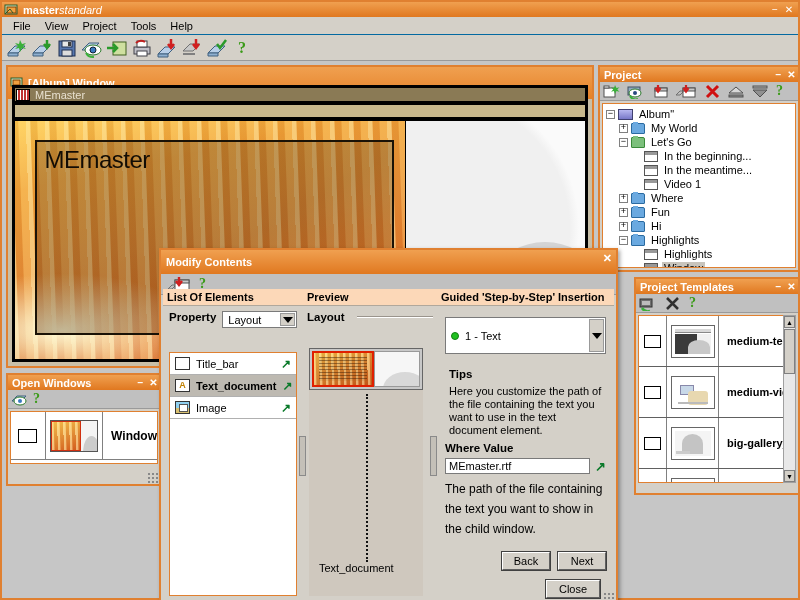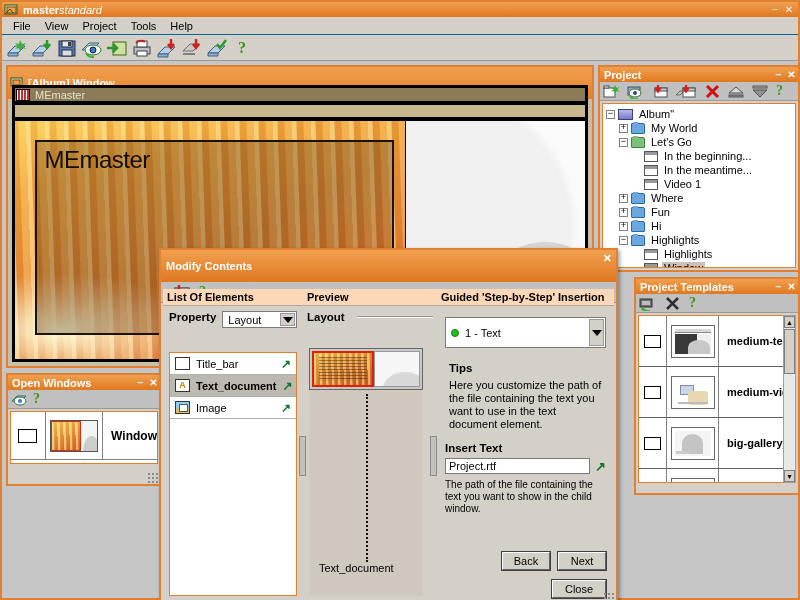--- a/index.html
+++ b/index.html
@@ -139,21 +139,21 @@
   .tpl-c3 { flex:1; display:flex; align-items:center; padding-left:8px; font-weight:bold; font-size:11px; white-space:nowrap; overflow:hidden; }
   .tplicon { width:17px;height:13px;border:1px solid #000;background:#fff; }
   .tplicon .b { height:4px; background:#e8a040; border-bottom:1px solid #000; }
   .tplthumb { width:44px; height:33px; border:1px solid #666; background:#fff; overflow:hidden; position:relative; }
   .vscroll { position:absolute; right:2px; top:36px; bottom:10px; width:13px; background:#e8e8e8; border:1px solid #a0a0a0; }
   .vscroll .arr { height:12px; background:#d4d0c8; border:1px solid #808080; display:flex; align-items:center; justify-content:center; font-size:7px; }
   .vscroll .thumbv { position:absolute; left:0; right:0; top:13px; height:45px; background:#d4d0c8; border:1px solid #808080; }
   
   .dlg { position:absolute; left:155px; top:183px; width:459px; height:358px;
     border:2px solid #e08030; background:#d4d0c8; box-shadow:2px 2px 4px rgba(0,0,0,.35); }
-  .dlg-title { height:32px; background:linear-gradient(to bottom,#f0a050,#e07820); color:#fff; font-weight:bold;
+  .dlg-title { height:24px; background:linear-gradient(to bottom,#f0a050,#e07820); color:#fff; font-weight:bold;
     font-size:11px; display:flex; align-items:center; padding-left:5px; }
   .dlg-tools { height:21px; background:#c0c0c0; display:flex; align-items:center; gap:8px; padding-left:6px; border-bottom:1px solid #9a9a9a; }
   .dlg-cols { position:absolute; left:2px; top:39px; right:2px; bottom:2px; display:flex; }
   .col { position:relative; }
   .col-head { height:17px; background:#fcd8b8; color:#000; font-weight:bold; font-size:11px;
     display:flex; align-items:center; padding-left:4px; border-bottom:1px solid #b0a89c; }
   .col-body { position:absolute; left:0; top:17px; right:0; bottom:0; background:#d4d0c8; padding:5px 6px; }
   .col.c1 { width:140px; background:#d4d0c8; }
   .col.c2 { width:134px; background:#cfc8be; }
   .col.c3 { flex:1; background:#c8c0b4; }
@@ -182,33 +182,33 @@
       repeating-linear-gradient(88deg, rgba(255,235,170,.55) 0 2px, rgba(170,85,15,.28) 3px 6px),
       linear-gradient(160deg,#ffd257,#e8913a 50%,#c85018); }
   .layout-prev .lp-l::after { content:""; position:absolute; left:8%; top:14%; right:8%; bottom:14%;
     background:repeating-linear-gradient(to bottom, rgba(60,30,5,.5) 0 1px, rgba(150,90,30,.15) 1px 3px); }
   .layout-prev .lp-r { flex:1; background:#f6f6f6; position:relative; overflow:hidden; border:1px solid #999; }
   .layout-prev .lp-r::after { content:""; position:absolute; left:18%; bottom:-58%; width:100%; height:100%; border-radius:50%; background:#d8d8d8; }
   .dotline { position:absolute; left:50%; top:46px; bottom:34px; width:0;
     border-left:2px dotted #111; }
   .dotlabel { position:absolute; left:10px; bottom:22px; font-size:11px; color:#000; }
   .side-scroll { position:absolute; width:7px; height:40px; background:#c4c0b8; border:1px solid #8a8a8a; }
-  .step-combo { height:31px; }
+  .step-combo { height:37px; }
   .greendot { width:8px;height:8px;border-radius:50%;background:#20c020;border:1px solid #108010;margin-right:6px; }
   .tips-title { font-weight:bold; font-size:11.5px; margin:14px 0 5px 4px; }
   .tips-body { font-size:11px; line-height:13px; margin-left:4px; }
   .iv-title { font-weight:bold; font-size:11.5px; margin-bottom:4px; }
   .iv-row { display:flex; align-items:center; gap:5px; }
   .iv-input { flex:1; height:16px; background:#fff; border:1px solid #7a7a7a; font-size:11px; padding-left:3px; display:flex; align-items:center; }
   .iv-arrow { color:#0a7a2a; font-weight:bold; font-size:13px; }
-  .iv-note { font-size:10px; line-height:12px; margin-top:5px; }
+  .iv-note { font-size:12px; line-height:20px; margin-top:5px; }
   .btn { height:18px; min-width:48px; background:#d4d0c8; border:1px solid #fff; border-right-color:#606060; border-bottom-color:#606060;
     outline:1px solid #404040; font-size:11px; display:flex; align-items:center; justify-content:center; }
   .btn-row { position:absolute; right:8px; bottom:8px; display:flex; gap:8px; }
-  .close-row { position:absolute; right:10px; bottom:6px; }
+  .close-row { position:absolute; right:16px; bottom:6px; }
   .dlg-close { position:absolute; right:4px; top:2px; color:#fff; font-size:11px; font-weight:bold; }
   .sub-rule { height:2px; background:#fff; border-top:1px solid #9a948c; margin-left:6px; flex:1; }
 </style>
 </head>
 <body>
 
 <div class="app">
 
   <div class="titlebar">
     <span style="display:inline-block;width:15px;height:12px;">
@@ -606,23 +606,23 @@
               <span class="greendot"></span>
               <span>1 - Text</span>
               <span class="caret">
                   <span class="tri-down"></span>
                 </span>
             </div>
             <div class="tips-title">Tips</div>
             <div class="tips-body">Here you customize the path of the file containing the text you want to use in the text document element.</div>
 
             <div style="position:absolute; left:8px; right:8px; top:136px;">
-              <div class="iv-title">Insert Text</div>
+              <div class="iv-title">Where Value</div>
               <div class="iv-row">
-                <span class="iv-input">Project.rtf</span>
+                <span class="iv-input">MEmaster.rtf</span>
                 <span class="iv-arrow">↗</span>
               </div>
               <div class="iv-note">The path of the file containing the text you want to show in the child window.</div>
             </div>
 
             <div class="btn-row" style="bottom:32px;">
               <span class="btn">Back</span>
               <span class="btn">Next</span>
             </div>
           </div>

